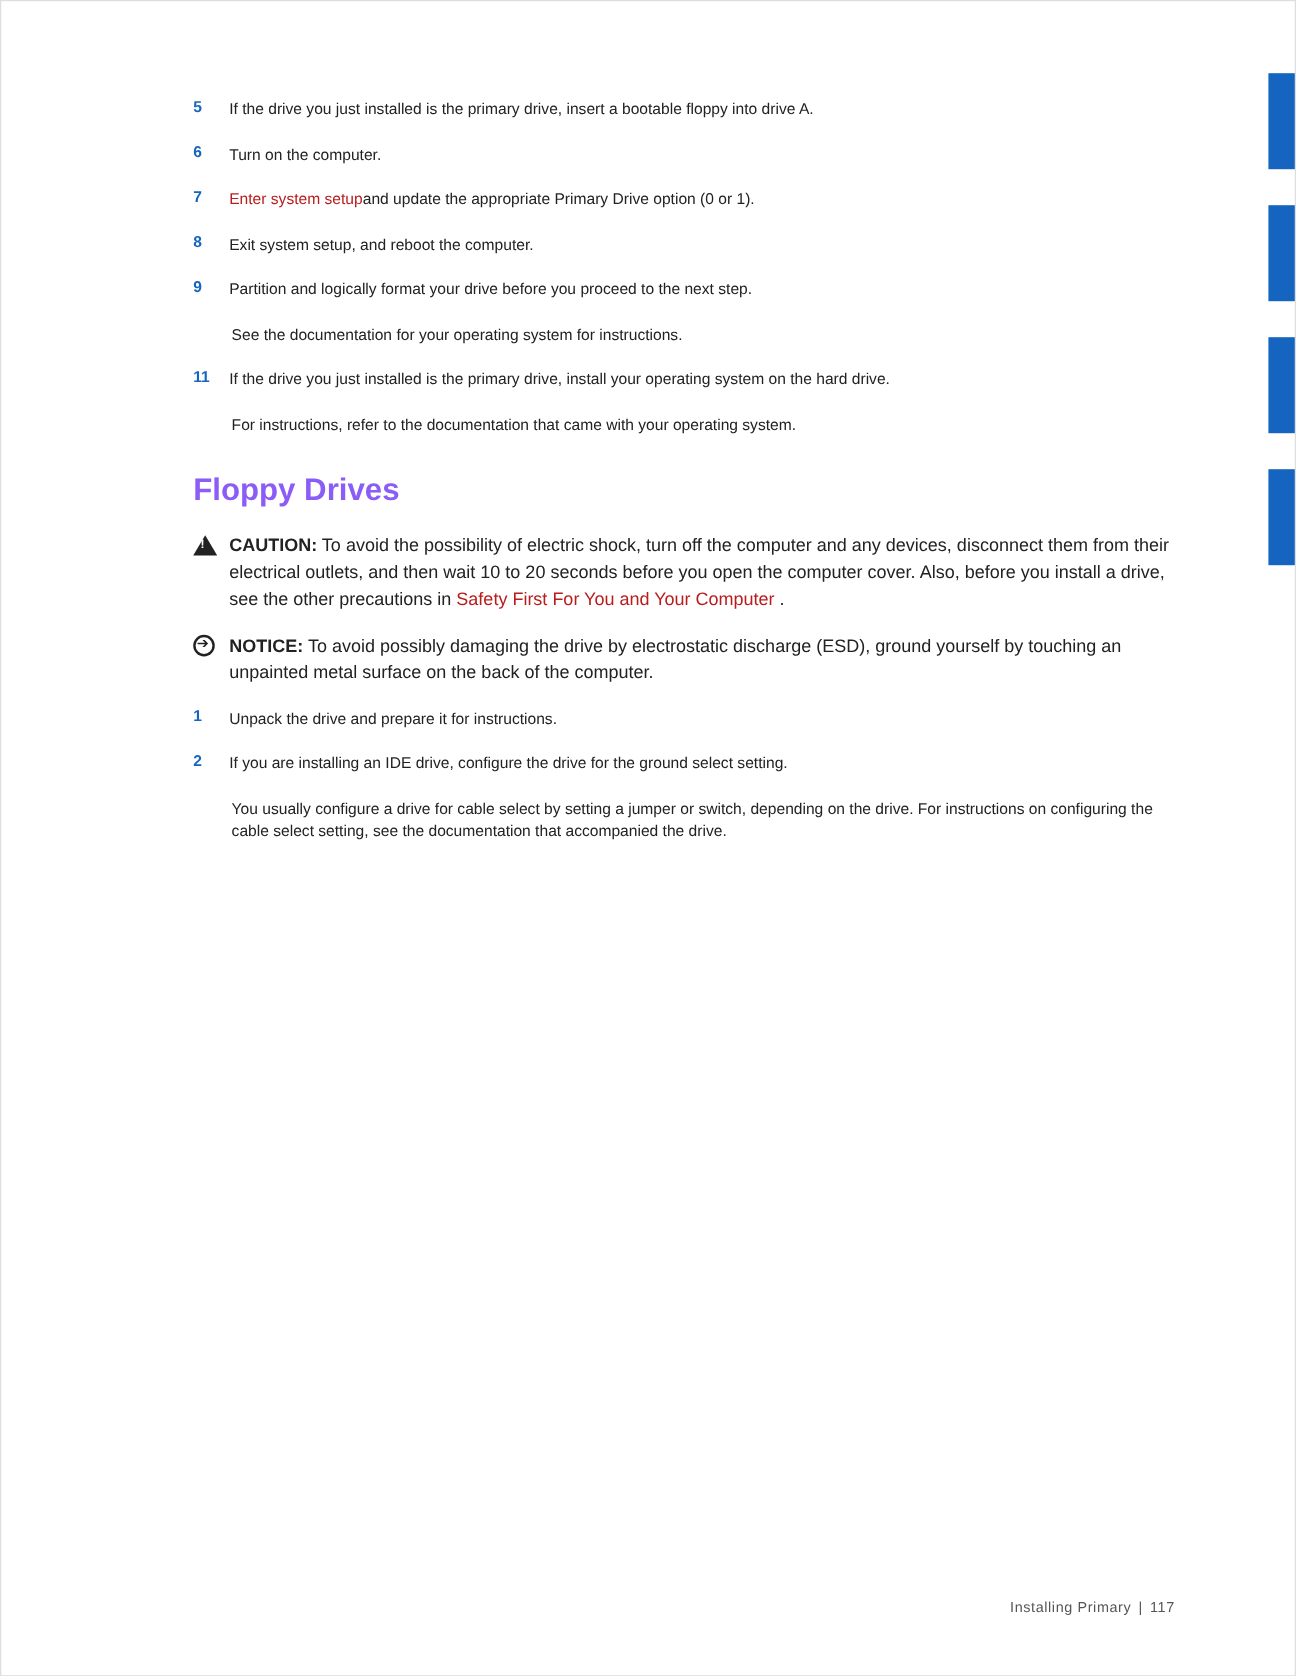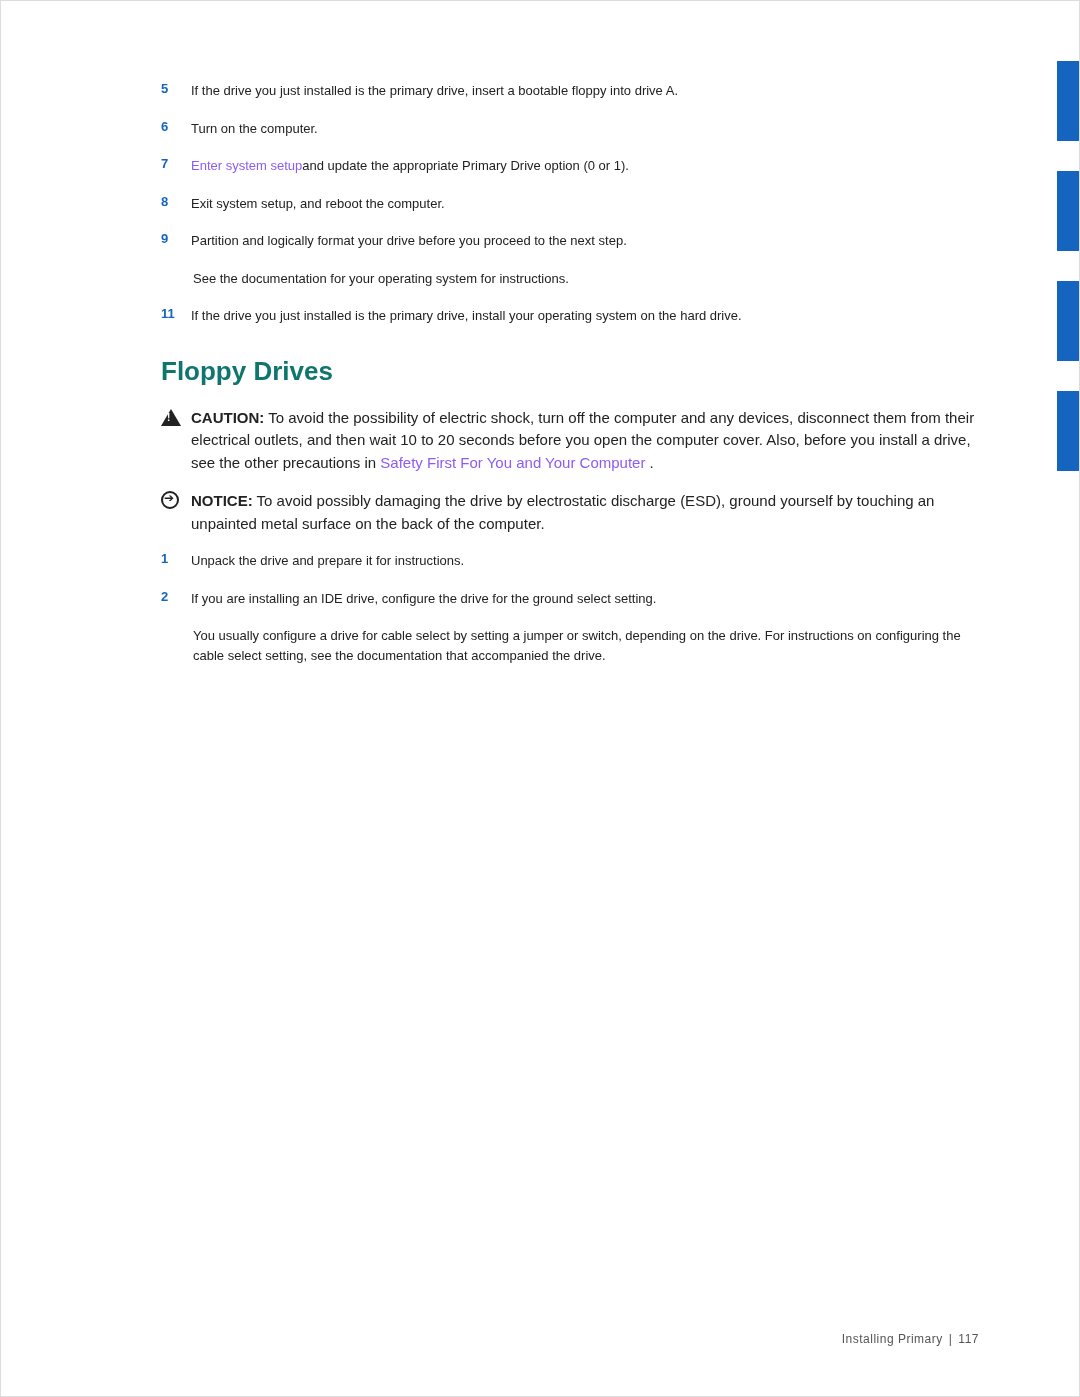--- a/index.html
+++ b/index.html
@@ -56,35 +56,35 @@
     }
 
     .step-text {
       font-size: 13px;
       color: #222;
       line-height: 1.5;
       flex: 1;
     }
 
     .step-text a, .link {
-      color: #8b5cf6;
+      color: #b91c1c;
       text-decoration: none;
     }
 
     .sub-para {
       margin-left: 32px;
       font-size: 13px;
       color: #222;
       line-height: 1.5;
       margin-bottom: 18px;
     }
 
     .section-title {
       font-size: 26px;
-      color: #0f766e;
+      color: #8b5cf6;
       font-weight: bold;
       margin-top: 30px;
       margin-bottom: 20px;
     }
 
     .notice-block {
       display: flex;
       align-items: flex-start;
       margin-bottom: 16px;
     }
@@ -209,20 +209,21 @@
     </div>
 
     <div class="sub-para">See the documentation for your operating system for instructions.</div>
 
 
     <div class="step-item">
       <span class="step-num">11</span>
       <span class="step-text">If the drive you just installed is the primary drive, install your operating system on the hard drive.</span>
     </div>
 
+    <div class="sub-para">For instructions, refer to the documentation that came with your operating system.</div>
 
     <div class="section-title">Floppy Drives</div>
 
     <div class="notice-block">
       <div class="caution-icon">
         <span class="triangle-icon"></span>
       </div>
       <div class="notice-text">
         <span class="label">CAUTION:</span><span> To avoid the possibility of electric shock, turn off the computer and any devices, disconnect them from their electrical outlets, and then wait 10 to 20 seconds before you open the computer cover. Also, before you install a drive, see the other precautions in </span><a class="link">Safety First For You and Your Computer</a><span> .</span>
       </div>

